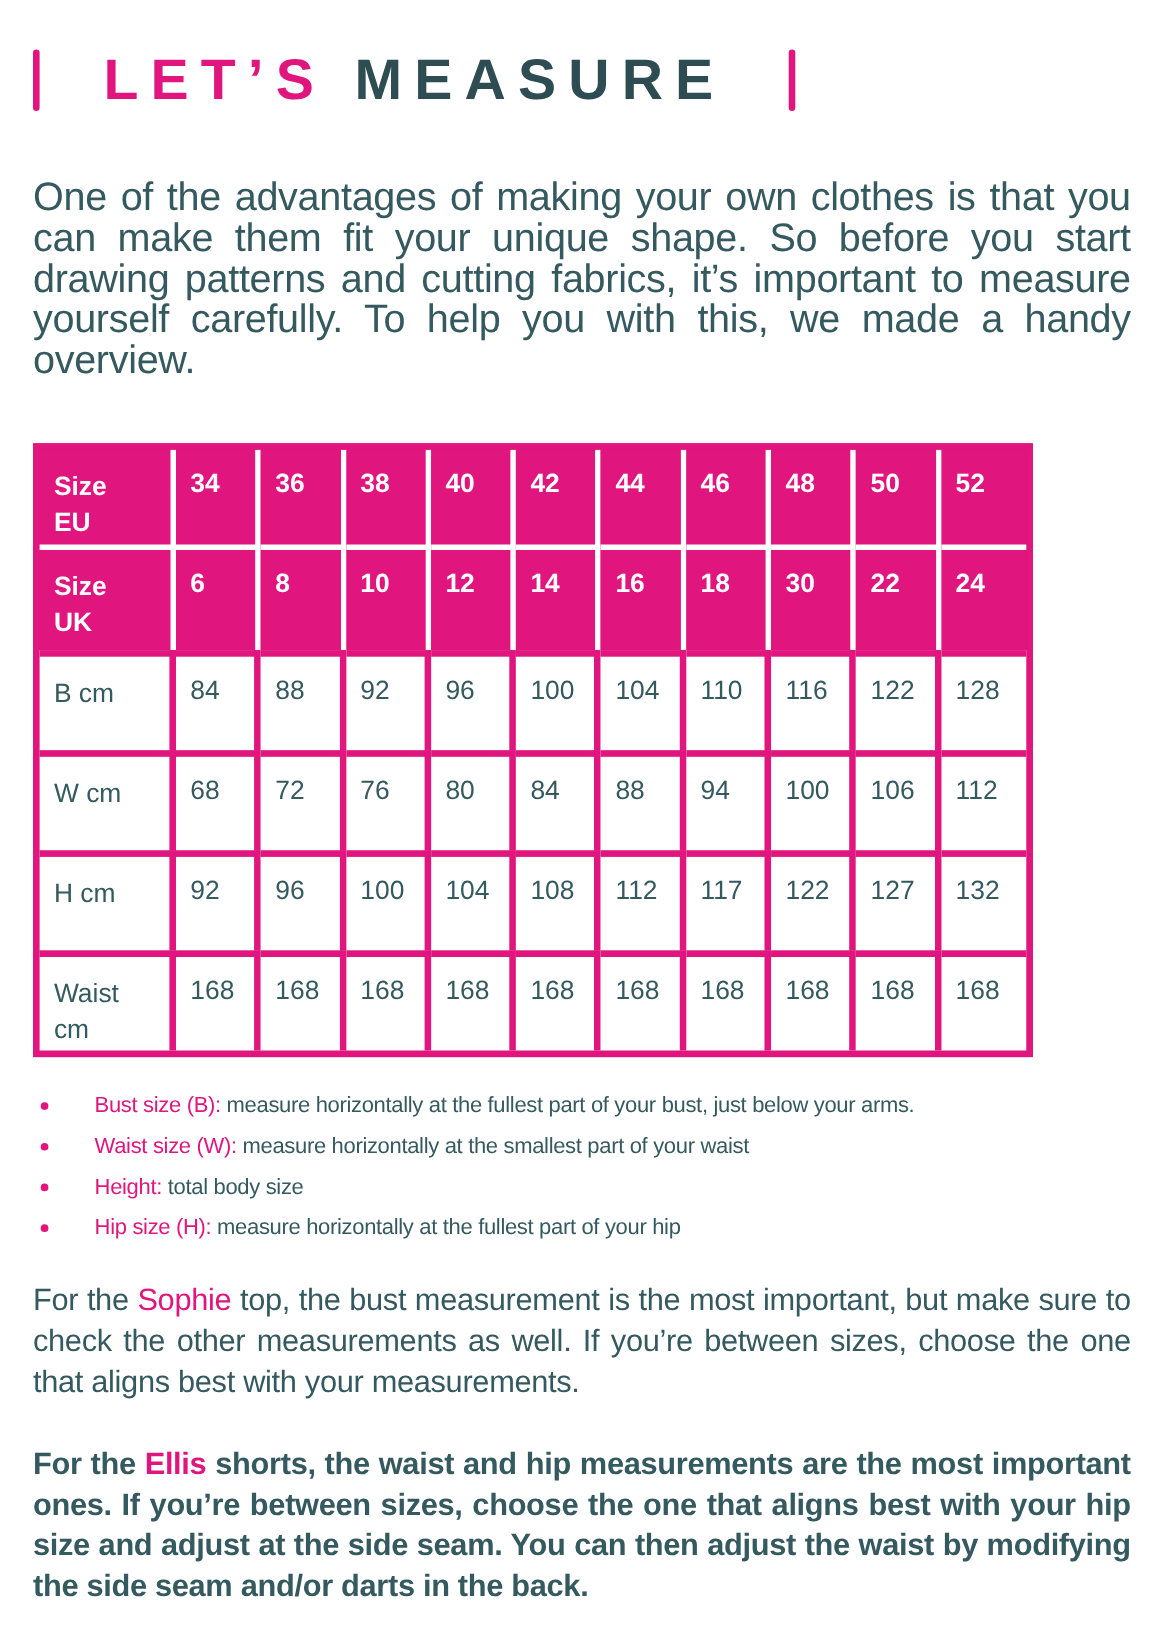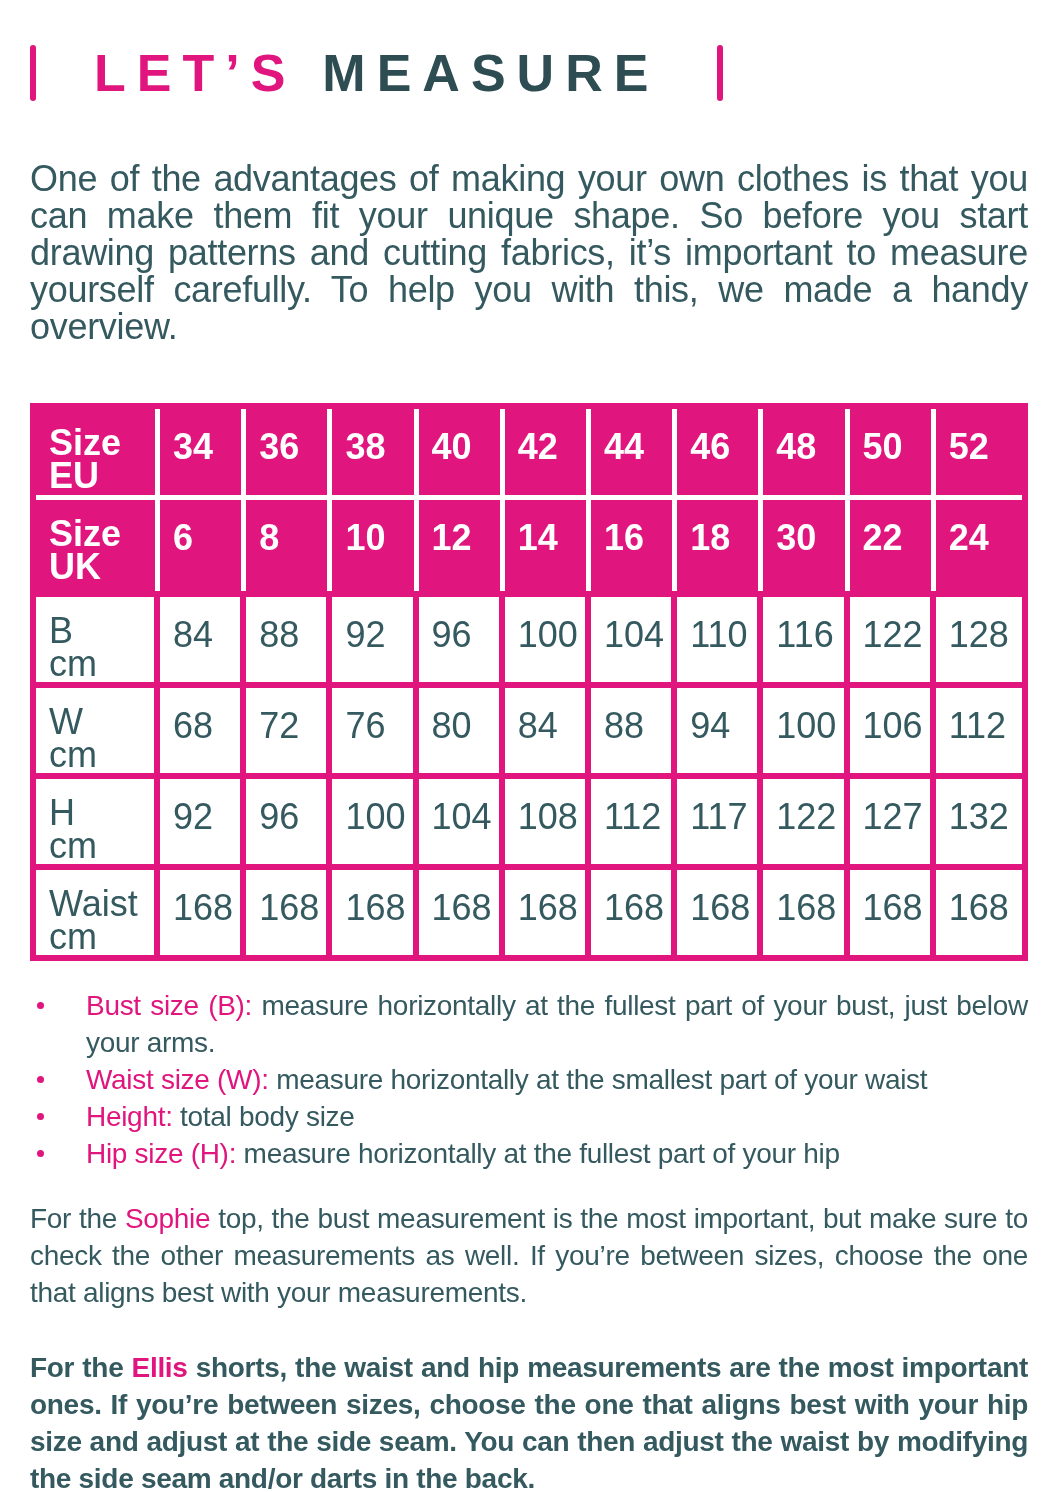--- a/index.html
+++ b/index.html
@@ -46,27 +46,27 @@
     margin-top: 52px;
     font-size: 36px;
     line-height: 37px;
     letter-spacing: -0.3px;
     text-align: justify;
   }
 
   
   table.sizes {
     margin-top: 58px;
-    width: 998px;
+    width: 909px;
     table-layout: fixed;
     border-collapse: separate;
     border-spacing: 0;
     border: 6px solid #e0157d;
     background: #e0157d;
-    font-size: 36px;
+    font-size: 24px;
   }
   table.sizes col.labcol { width: 124px; }
   table.sizes th, table.sizes td {
     vertical-align: top;
     text-align: left;
     padding: 17px 6px 0 13px;
     height: 91px;
     overflow: hidden;
   }
   thead th {
@@ -89,21 +89,21 @@
   tbody td.lab { padding-right: 26px; line-height: 33px; }
 
   
   ul.bullets {
     margin-top: 26px;
     list-style: none;
   }
   ul.bullets li {
     position: relative;
     padding-left: 56px;
-    font-size: 28px;
+    font-size: 20px;
     line-height: 37px;
     letter-spacing: -0.3px;
     text-align: justify;
   }
   .bullet-dot {
     position: absolute;
     left: 7px;
     top: 15px;
     width: 7px;
     height: 7px;

